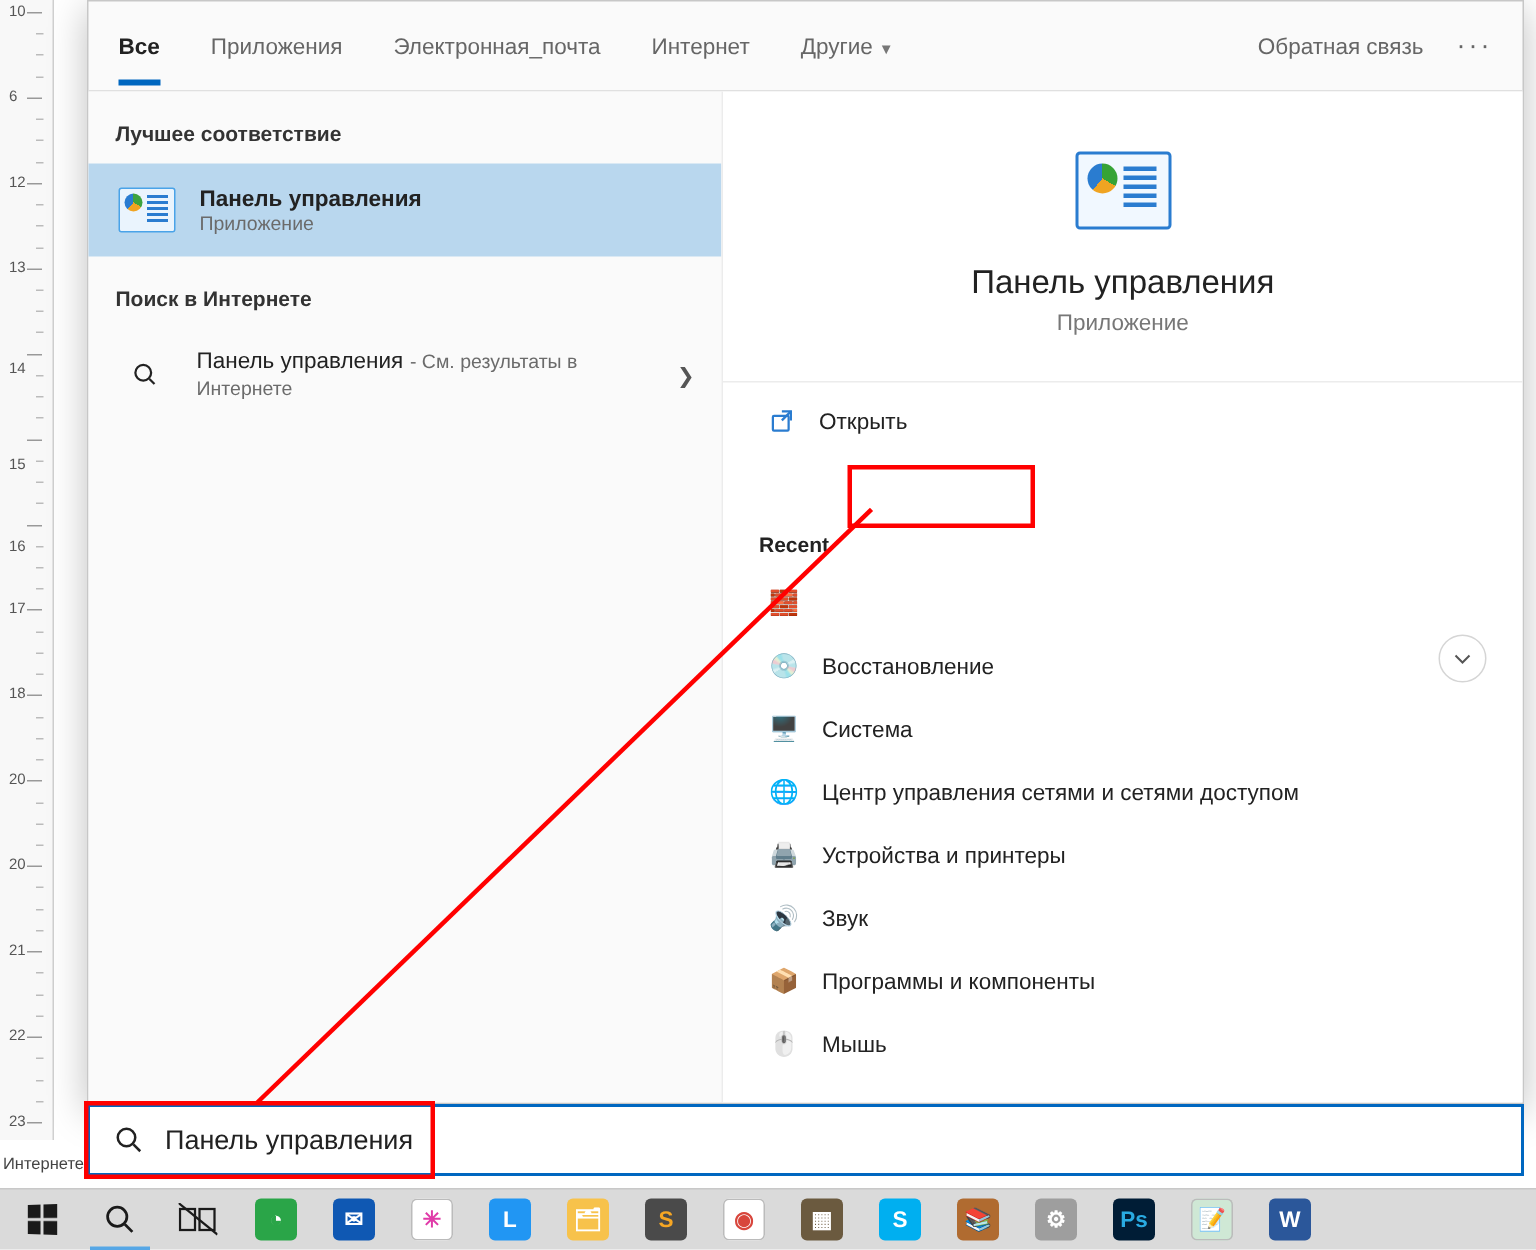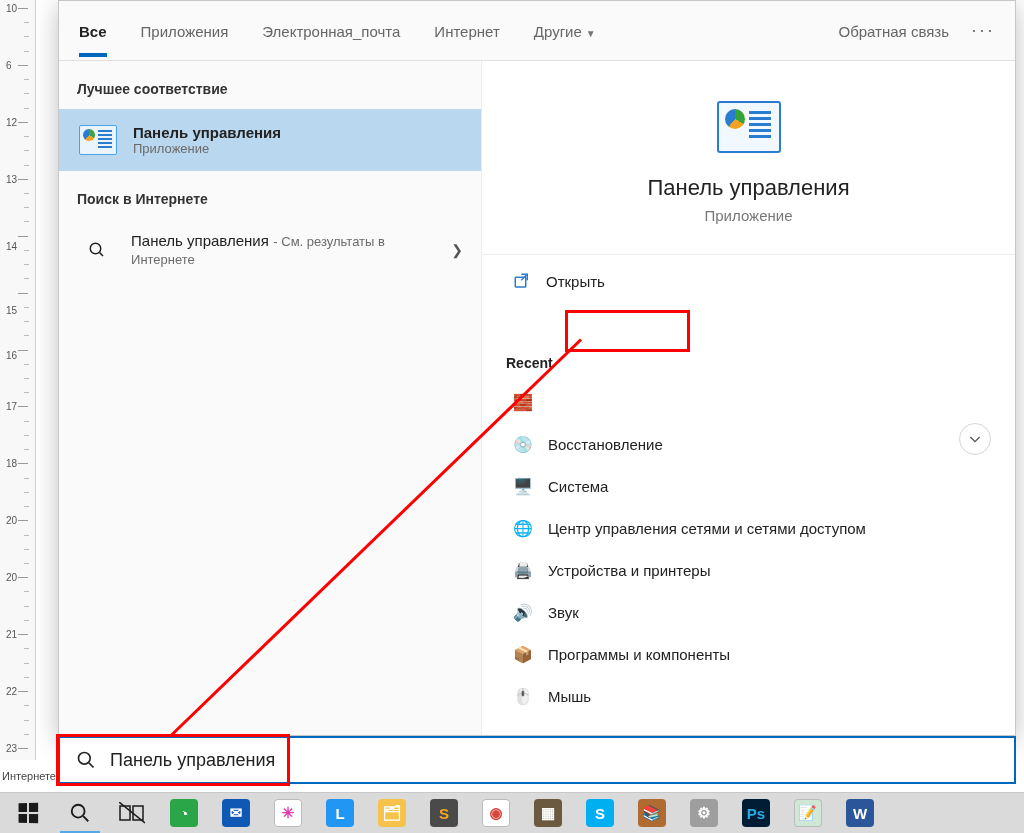--- a/index.html
+++ b/index.html
@@ -133,21 +133,21 @@
     <div class="rn" style="top: 246px;">14</div>
     <div class="tick" style="top: 235.692px;"></div>
     <div class="minitick" style="top: 249.923px;"></div>
     <div class="minitick" style="top: 264.154px;"></div>
     <div class="minitick" style="top: 278.385px;"></div>
     <div class="rn" style="top: 310px;">15</div>
     <div class="tick" style="top: 292.615px;"></div>
     <div class="minitick" style="top: 306.846px;"></div>
     <div class="minitick" style="top: 321.077px;"></div>
     <div class="minitick" style="top: 335.308px;"></div>
-    <div class="rn" style="top: 355px;">16</div>
+    <div class="rn" style="top: 365px;">16</div>
     <div class="tick" style="top: 349.538px;"></div>
     <div class="minitick" style="top: 363.769px;"></div>
     <div class="minitick" style="top: 378px;"></div>
     <div class="minitick" style="top: 392.231px;"></div>
     <div class="rn" style="top: 406.462px;">17</div>
     <div class="tick" style="top: 406.462px;"></div>
     <div class="minitick" style="top: 420.692px;"></div>
     <div class="minitick" style="top: 434.923px;"></div>
     <div class="minitick" style="top: 449.154px;"></div>
     <div class="rn" style="top: 463.385px;">18</div>

